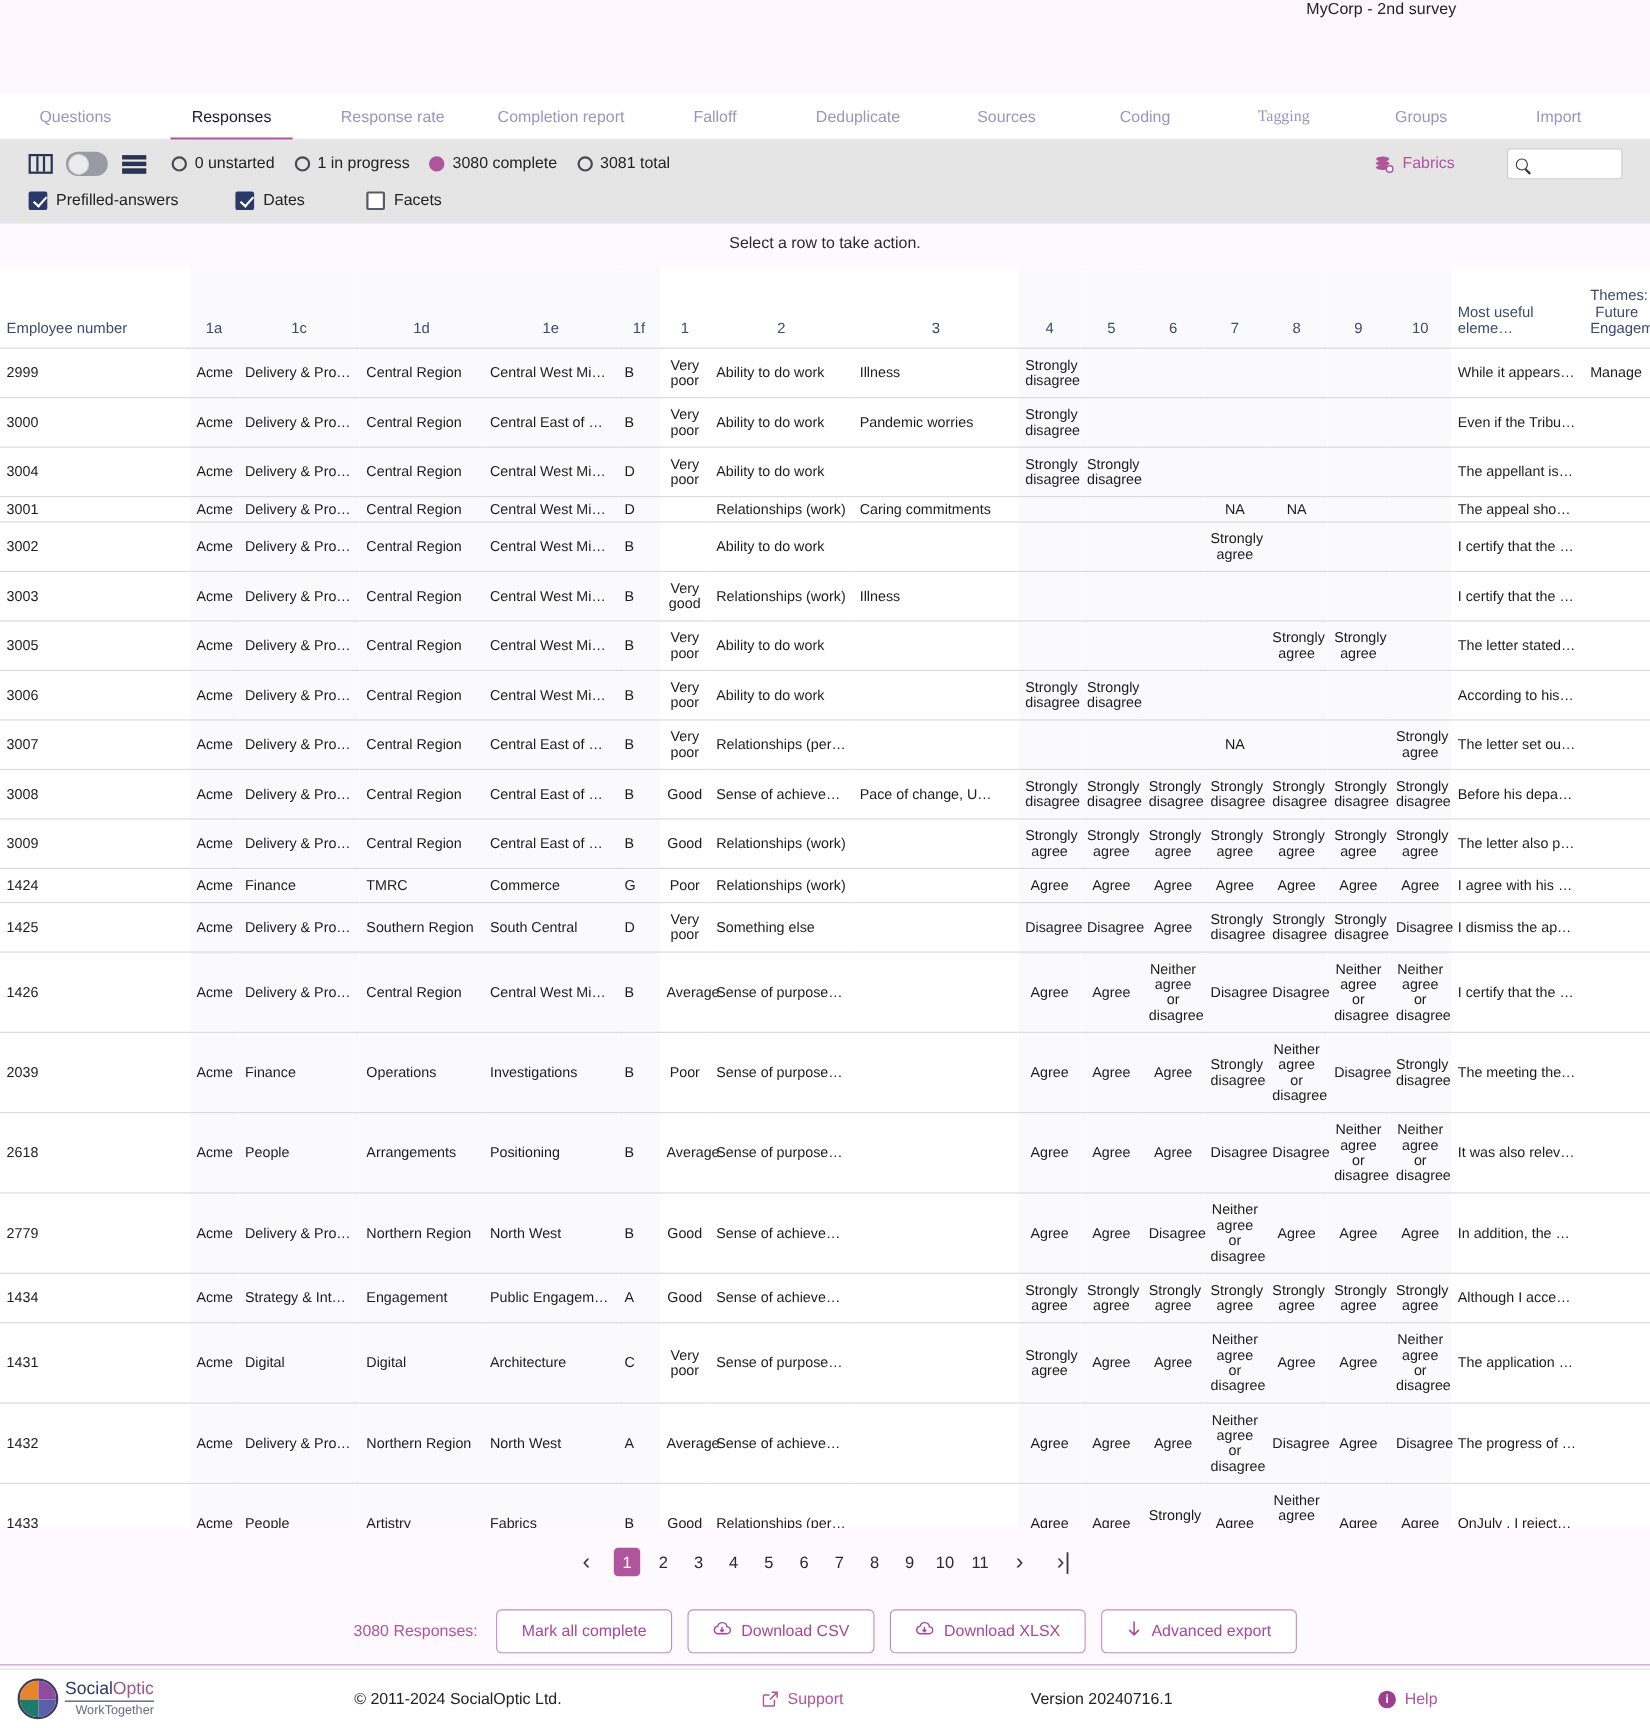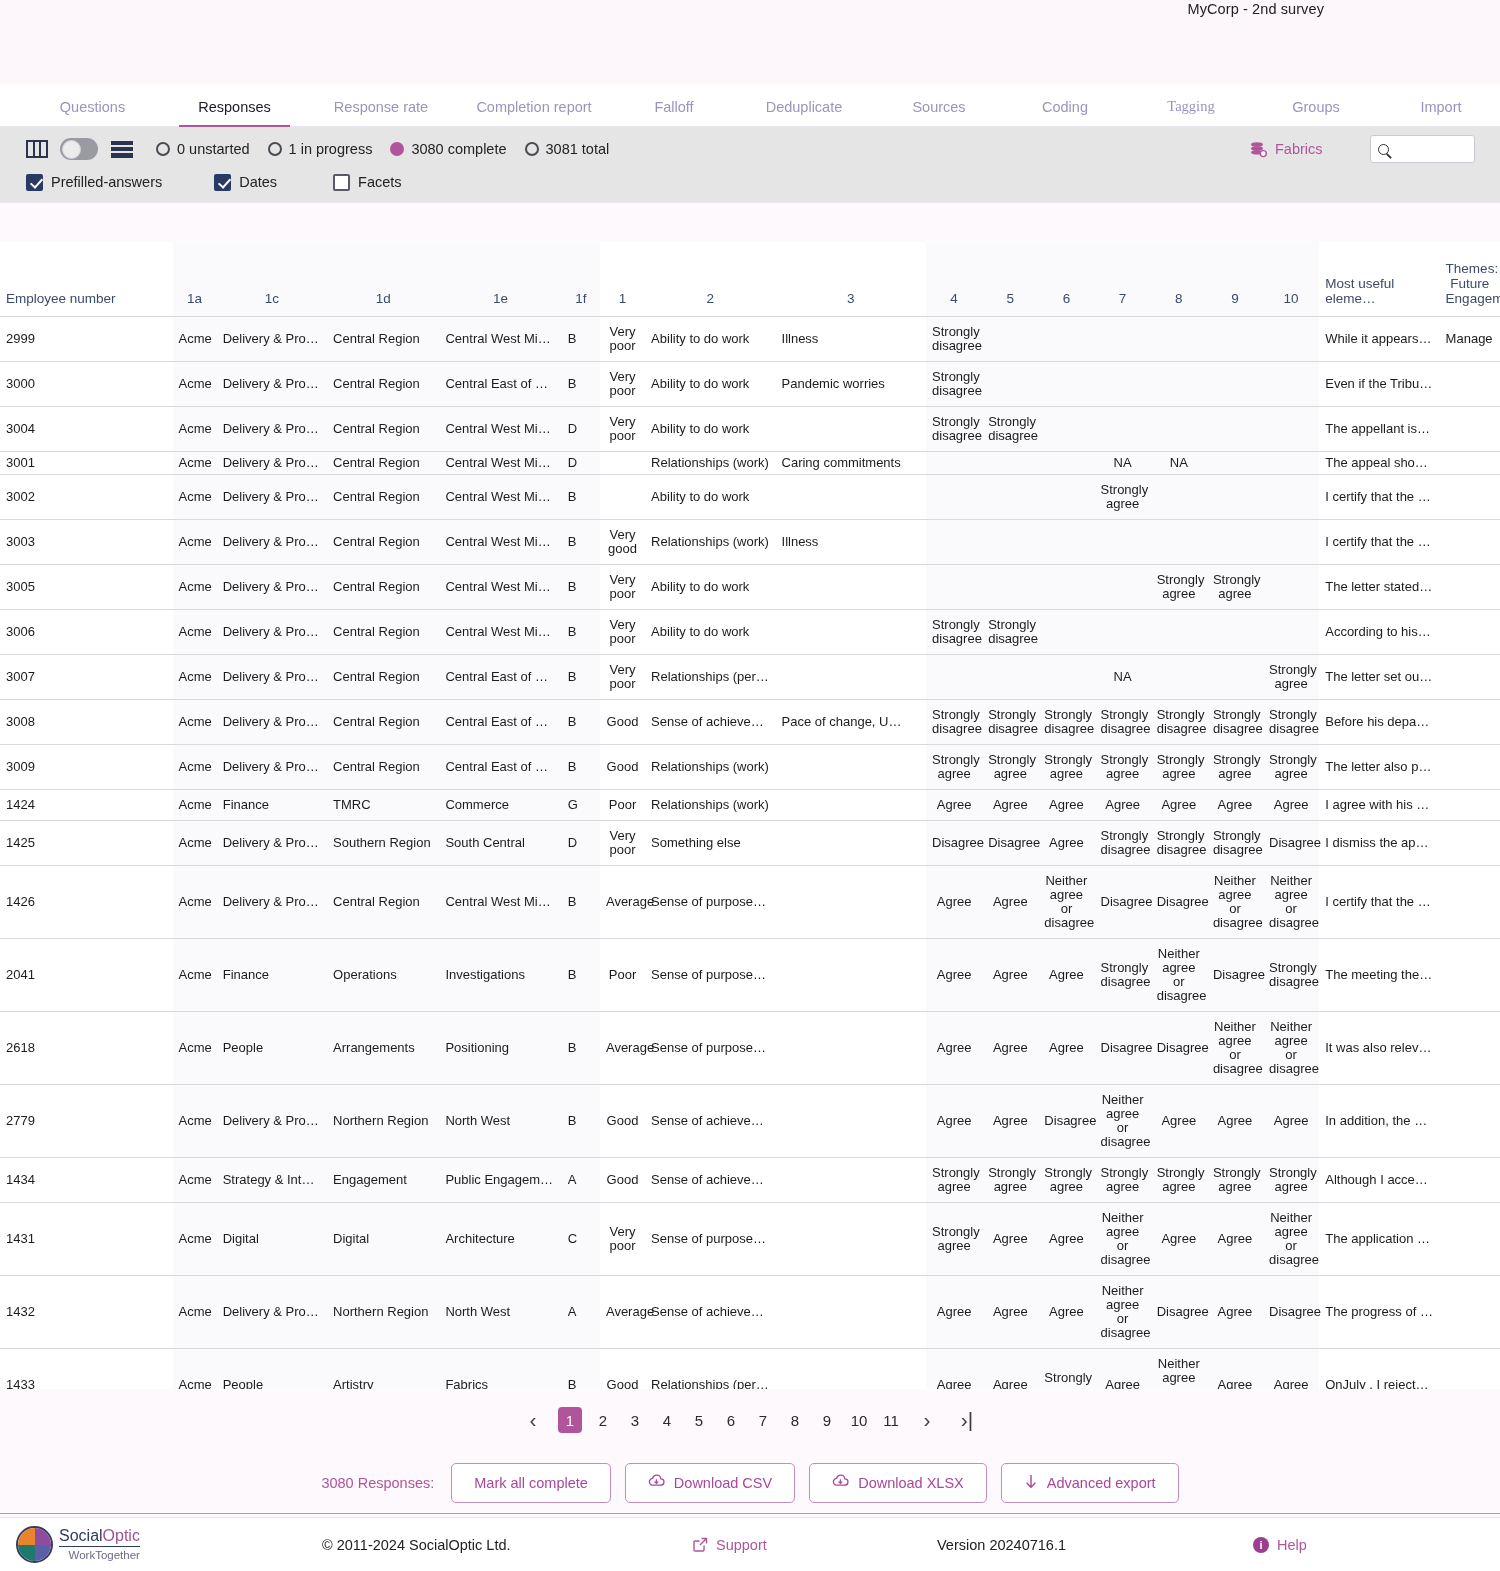--- a/index.html
+++ b/index.html
@@ -13,21 +13,21 @@
   }
   .page { position:relative; width:1500px; height:1571px; background:#fdf9fc; }
 
   
   .corp-line { position:absolute; right:176px; top:1px; font-size:14.5px; color:#222; letter-spacing:.1px; }
   .title-bar { height:84px; background:#fdf6fb; }
   .page-title { position:absolute; left:8px; top:18px; font-size:43px; font-weight:400; color:#111; letter-spacing:-0.4px; line-height:50px; }
 
   
   .tabs { position:absolute; top:86px; left:0; width:1500px; height:41px; background:#fff; border-bottom:1px solid #e9e3ee; }
-  .tabs-inner { display:flex; height:41px;padding-left:24px; }
+  .tabs-inner { display:flex; height:41px; }
   .tab { flex:0 0 auto; display:flex; align-items:center; justify-content:center;
          font-size:14.5px; color:#9a95bd; height:41px; position:relative; cursor:pointer; }
   .tab.active { color:#1b1b2a; }
   .tab.active:after { content:""; position:absolute; left:12%; right:12%; bottom:0; height:2.5px; background:#b0559c; }
 
   
   .toolbar { position:absolute; top:127px; left:0; width:1500px; height:76px; background:#e5e5e5; border-bottom:1px solid #ece7f0; }
   .tb-row { position:absolute; display:flex; align-items:center; }
   .tb-row1 { top:6px; left:0; width:1500px; height:32px; }
   .tb-row2 { top:41px; left:0; width:1500px; height:28px; }
@@ -215,20 +215,21 @@
             <span>Dates</span>
           </div>
           <div class="check-item" style="margin-right: 40px;">
             <span class="cbox"></span>
             <span>Facets</span>
           </div>
         </div>
     </div>
   </div>
 
+  <div class="select-row-note">Select a row to take action.</div>
 
   <div class="tablewrap">
     <table class="grid">
       <colgroup>
         <col style="width:172px">
           <col style="width:44px">
           <col style="width:110px">
           <col style="width:112px">
         <col style="width:122px">
           <col style="width:38px">
@@ -712,21 +713,21 @@
             <td class="c-center band"><span>Disagree</span></td>
             <td class="c-center band"><span>Disagree</span></td>
             <td class="c-center band"><span>Neither agree or disagree</span></td>
             <td class="c-center band"><span>Neither agree or disagree</span></td>
             <td class="c-left">
               <span class="trunc" style="display: block;">I certify that the pr…</span>
             </td>
             <td class="c-left"><span></span></td>
           </tr>
           <tr>
-            <td class="c-left"><span>2041</span></td>
+            <td class="c-left"><span>2039</span></td>
             <td class="c-center band"><span>Acme</span></td>
             <td class="c-left band">
               <span class="trunc" style="display: block;">Finance</span>
             </td>
             <td class="c-left band">
               <span class="trunc" style="display: block;">Operations</span>
             </td>
             <td class="c-left band">
               <span class="trunc" style="display: block;">Investigations</span>
             </td>

